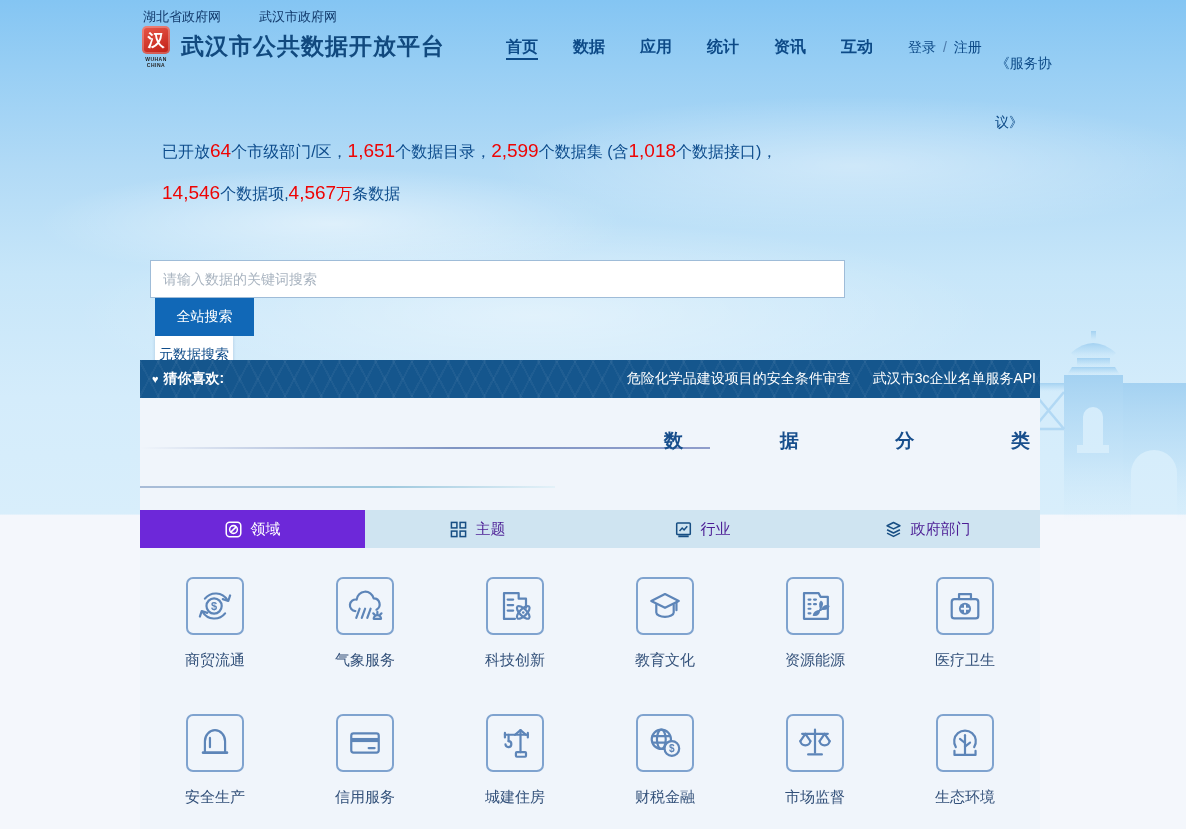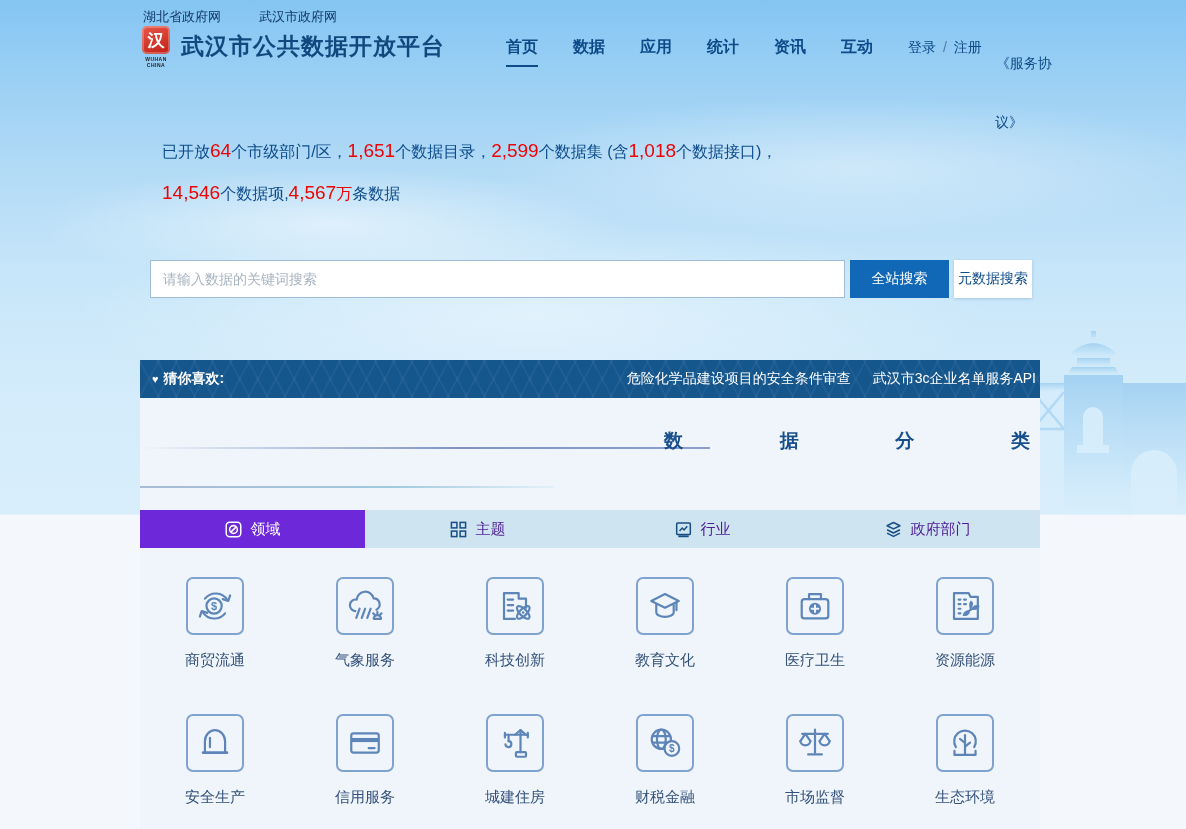--- a/index.html
+++ b/index.html
@@ -21,35 +21,35 @@
   .brand{ position:absolute; left:141px; top:26px; display:flex; align-items:flex-start; cursor:pointer; }
   .logo{ width:30px; display:flex; flex-direction:column; align-items:center; }
   .logo-box{ width:28px; height:28px; background:linear-gradient(160deg,#e8584a,#c01e14); border-radius:5px;
     color:#fff; font-weight:bold; font-size:17px; display:flex; align-items:center; justify-content:center;
     box-shadow:inset 0 0 0 2px rgba(255,255,255,.25); }
   .logo-cap{ font-size:5px; color:#222; letter-spacing:.5px; line-height:6px; margin-top:2px; text-align:center; font-weight:bold;}
   .site-title{ margin-left:10px; margin-top:5px; font-size:23px; font-weight:bold; color:#11497e; letter-spacing:1px; }
 
   
   .main-nav{ position:absolute; left:506px; top:37px; display:flex; align-items:flex-start; }
-  .nav-item{ font-size:16px; font-weight:bold; color:#0d4a87; margin-right:35px; cursor:pointer; padding-bottom:7px; }
+  .nav-item{ font-size:16px; font-weight:bold; color:#0d4a87; margin-right:35px; cursor:pointer; }
   .nav-item.active{ border-bottom:2px solid #0d4a87; }
   .account{ font-size:14px; color:#0d4a87; margin:2px 14px 0 0; white-space:nowrap; }
   .account .sep{ color:#4d7bab; padding:0 3px; }
   .account span{ cursor:pointer; }
   .agreement{ font-size:14px; color:#0d4a87; margin-top:18px; white-space:nowrap; cursor:pointer; }
   .agreement-wrap{ position:absolute; left:995px; top:114px; font-size:14px; color:#0d4a87; cursor:pointer; }
 
   
   .stats{ position:absolute; left:162px; top:130px; width:618px; font-size:16px; line-height:41px; color:#0d4c8c; }
   .stats .red{ color:#ee0404; font-size:19px; }
   .stats .red.cjk{ font-size:16px; }
 
   
-  .search-row{ position:absolute; left:150px; top:260px; display:flex; }
+  .search-row{ position:absolute; left:150px; top:260px; display:flex;flex-direction:column; }
   .search-input{ width:695px; height:38px; border:1px solid #9fbcd8; background:#fff; padding:0 12px;
     font-size:14px; color:#333; outline:none; font-family:inherit; }
   .search-input::placeholder{ color:#a9b4c0; }
   .btn-site{ width:99px; height:38px; margin-left:5px; background:#1168b7; color:#fff; border:none;
     font-size:14px; cursor:pointer; font-family:inherit; }
   .btn-meta{ width:78px; height:38px; margin-left:5px; background:#fff; color:#0f4c8a; border:none;
     font-size:14px; cursor:pointer; box-shadow:0 1px 3px rgba(60,100,150,.25); font-family:inherit; }
 
   
   .guess-bar{ position:absolute; left:140px; top:360px; width:900px; height:38px; background:#15568d;
@@ -261,48 +261,48 @@
             <path d="M14.5 22.5 v8.5 a9.5 4.8 0 0 0 19 0 v-8.5"></path>
             <path d="M36.5 20 v8.5"></path>
           </svg>
         </div>
         <div class="cat-label">教育文化</div>
       </div>
 
       <div class="cat">
         <div class="icon-box">
           <svg width="44" height="44" viewBox="0 0 48 48" fill="none" stroke="#5d85b8" stroke-width="2.4" stroke-linecap="round" stroke-linejoin="round">
-            <path d="M17.5 16.5 v-5.5 h13 v5.5"></path>
-            <rect x="9.5" y="16.5" width="29" height="21" rx="3"></rect>
-            <circle cx="24" cy="27" r="6.6" fill="#5d85b8" stroke="none"></circle>
-            <path d="M24 23.4 v7.2 M20.4 27 h7.2" stroke="#f0f5fb" stroke-width="2.2"></path>
-          </svg>
-        </div>
-        <div class="cat-label">医疗卫生</div>
-      </div>
-
-      <div class="cat">
-        <div class="icon-box">
-          <svg width="44" height="44" viewBox="0 0 48 48" fill="none" stroke="#5d85b8" stroke-width="2.4" stroke-linecap="round" stroke-linejoin="round">
             <path d="M12 38 V10 h16 l2 4 h8 v24 Z"></path>
             <path d="M17 17 h2 M17 22 h2 M17 27 h2 M17 32 h2 M23 17 h2 M23 22 h2"></path>
             <g fill="#5d85b8" stroke="none">
               <path d="M30 28 q5.5-7 0.5-10 q-4 3.5-0.5 10 Z"></path>
               <path d="M30 28 q8.5 1.5 10-4 q-5.5-3.5-10 4 Z"></path>
               <path d="M30 28 q-1.5 8.5-8.5 6.5 q0.5-6 8.5-6.5 Z"></path>
               <circle cx="30" cy="28" r="1.5"></circle>
             </g>
           </svg>
         </div>
         <div class="cat-label">资源能源</div>
       </div>
 
       <div class="cat">
         <div class="icon-box">
           <svg width="44" height="44" viewBox="0 0 48 48" fill="none" stroke="#5d85b8" stroke-width="2.4" stroke-linecap="round" stroke-linejoin="round">
+            <path d="M17.5 16.5 v-5.5 h13 v5.5"></path>
+            <rect x="9.5" y="16.5" width="29" height="21" rx="3"></rect>
+            <circle cx="24" cy="27" r="6.6" fill="#5d85b8" stroke="none"></circle>
+            <path d="M24 23.4 v7.2 M20.4 27 h7.2" stroke="#f0f5fb" stroke-width="2.2"></path>
+          </svg>
+        </div>
+        <div class="cat-label">医疗卫生</div>
+      </div>
+
+      <div class="cat">
+        <div class="icon-box">
+          <svg width="44" height="44" viewBox="0 0 48 48" fill="none" stroke="#5d85b8" stroke-width="2.4" stroke-linecap="round" stroke-linejoin="round">
             <path d="M13 34 V22 a11 12 0 0 1 22 0 v12"></path>
             <path d="M18.5 18.5 v10"></path>
             <path d="M11 34.5 h26" stroke-width="3"></path>
           </svg>
         </div>
         <div class="cat-label">安全生产</div>
       </div>
 
       <div class="cat">
         <div class="icon-box">

